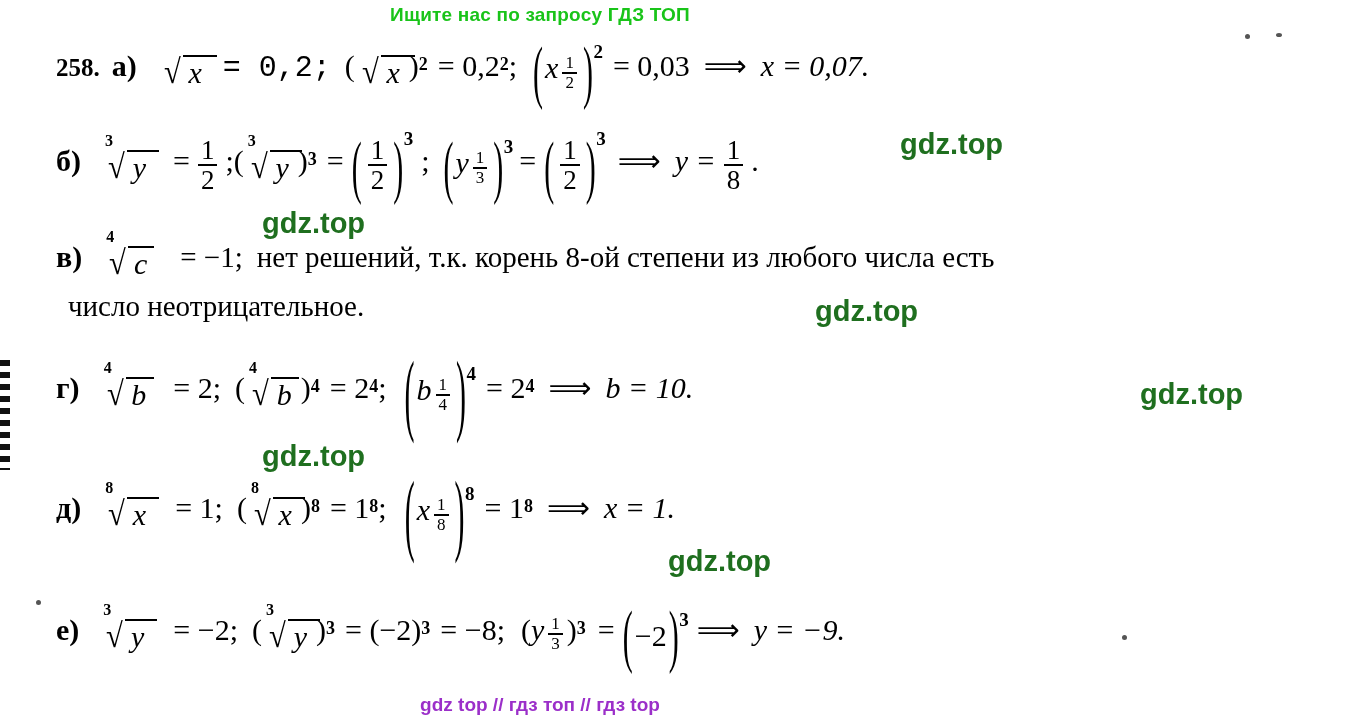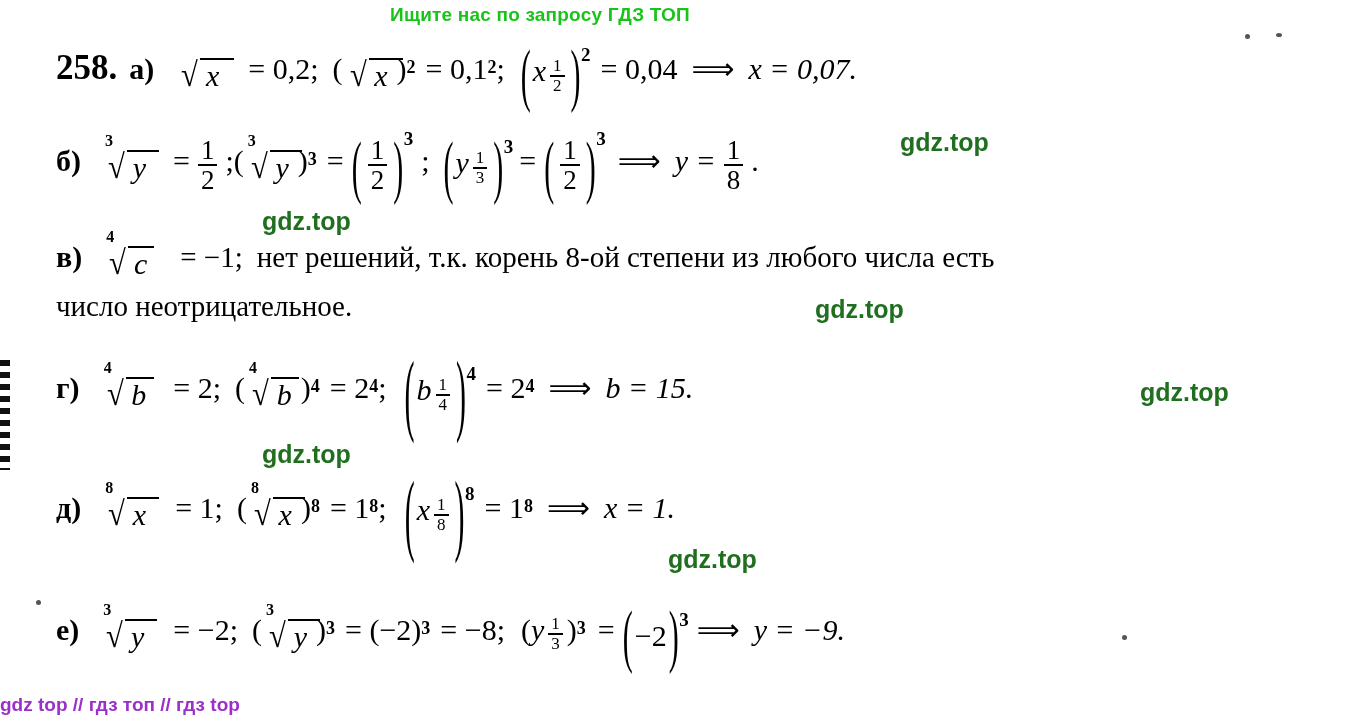--- a/index.html
+++ b/index.html
@@ -30,46 +30,46 @@
     font-family: "Liberation Sans", sans-serif;
     font-size: 19px;
     font-weight: bold;
     letter-spacing: 0.2px;
   }
   .bottom-banner {
     position: absolute;
     bottom: 8px;
     left: 0;
     width: 100%;
-    text-align: left;
+    text-align: center;
     color: #9b2fc9;
     font-family: "Liberation Sans", sans-serif;
     font-size: 19px;
     font-weight: bold;
   }
   .wm {
     position: absolute;
     color: #1f6f1f;
     font-family: "Liberation Sans", sans-serif;
-    font-size: 25px;
+    font-size: 29px;
     font-weight: 600;
     white-space: nowrap;
   }
   .line {
     position: absolute;
     white-space: nowrap;
     font-family: "Liberation Serif", serif;
   }
   .lbl {
     font-weight: bold;
     font-size: 30px;
   }
   .num {
     font-weight: bold;
-    font-size: 35px;
+    font-size: 25px;
     margin-top: 44px;
   }
   .math {
     font-size: 30px;
     font-style: italic;
   }
   .up {
     font-style: normal;
   }
   
@@ -200,37 +200,37 @@
   <div class="line" style="left:56px; top:48px;">
     <span class="num">258.</span>
     <span class="lbl" style="margin-left:8px;">а)</span>
 
     <span class="rad" style="margin-left:22px;">
       <span class="sym">√</span>
       <span class="bar" style="width:34px;"></span>
       <span class="body math">x</span>
     </span>
 
-    <span class="math up" style="margin-left:20px;">= 0,2;</span>
+    <span class="math up" style="margin-left:12px;font-family:Liberation Mono, monospace;">= 0,2;</span>
 
     <span class="math up" style="margin-left:10px;">(</span>
     <span class="rad">
       <span class="sym">√</span>
       <span class="bar" style="width:34px;"></span>
       <span class="body math">x</span>
     </span>
     <span class="math up">)</span><span class="sup">2</span>
-    <span class="math up" style="margin-left:6px;">= 0,1</span><span class="sup">2</span><span class="math up">;</span>
+    <span class="math up" style="margin-left:6px;">= 0,2</span><span class="sup">2</span><span class="math up">;</span>
 
     <span class="bigparen" style="margin-left:10px;">
       <span class="math">x</span><span class="frac small"><span class="n">1</span><span class="d">2</span></span>
       <span class="exp">2</span>
     </span>
 
-    <span class="math up" style="margin-left:12px;">= 0,04</span>
+    <span class="math up" style="margin-left:12px;">= 0,03</span>
     <span class="math up" style="margin-left:10px;">⟹</span>
     <span class="math" style="margin-left:10px;">x = 0,07.</span>
   </div>
 
   <div class="line" style="left:56px; top:138px;">
     <span class="lbl">б)</span>
 
     <span class="rad" style="margin-left:22px;">
       <span class="idx">3</span>
       <span class="sym">√</span>
@@ -282,21 +282,21 @@
     <span class="rad" style="margin-left:22px;">
       <span class="idx">4</span>
       <span class="sym">√</span>
       <span class="bar" style="width:26px;"></span>
       <span class="body math">c</span>
     </span>
 
     <span class="text-ru" style="margin-left:24px;">= −1;</span>
     <span class="text-ru" style="margin-left:10px;">нет решений, т.к.  корень  8-ой  степени  из  любого  числа  есть</span>
   </div>
-  <div class="line text-ru" style="left:56px; top:290px;">число неотрицательное.</div>
+  <div class="line text-ru" style="left:68px; top:290px;">число неотрицательное.</div>
 
   <div class="line" style="left:56px; top:370px;">
     <span class="lbl">г)</span>
 
     <span class="rad" style="margin-left:22px;">
       <span class="idx">4</span>
       <span class="sym">√</span>
       <span class="bar" style="width:28px;"></span>
       <span class="body math">b</span>
     </span>
@@ -313,21 +313,21 @@
     <span class="math up">)</span><span class="sup">4</span>
     <span class="math up" style="margin-left:6px;">=&nbsp;</span><span class="math up">2</span><span class="sup">4</span><span class="math up">;</span>
 
     <span class="bigparen tall" style="margin-left:12px;">
       <span class="math">b</span><span class="frac small"><span class="n">1</span><span class="d">4</span></span>
       <span class="exp">4</span>
     </span>
 
     <span class="math up" style="margin-left:12px;">=&nbsp;</span><span class="math up">2</span><span class="sup">4</span>
     <span class="math up" style="margin-left:10px;">⟹</span>
-    <span class="math" style="margin-left:10px;">b = 15.</span>
+    <span class="math" style="margin-left:10px;">b = 10.</span>
   </div>
 
   <div class="line" style="left:56px; top:490px;">
     <span class="lbl">д)</span>
 
     <span class="rad" style="margin-left:22px;">
       <span class="idx">8</span>
       <span class="sym">√</span>
       <span class="bar" style="width:32px;"></span>
       <span class="body math">x</span>

